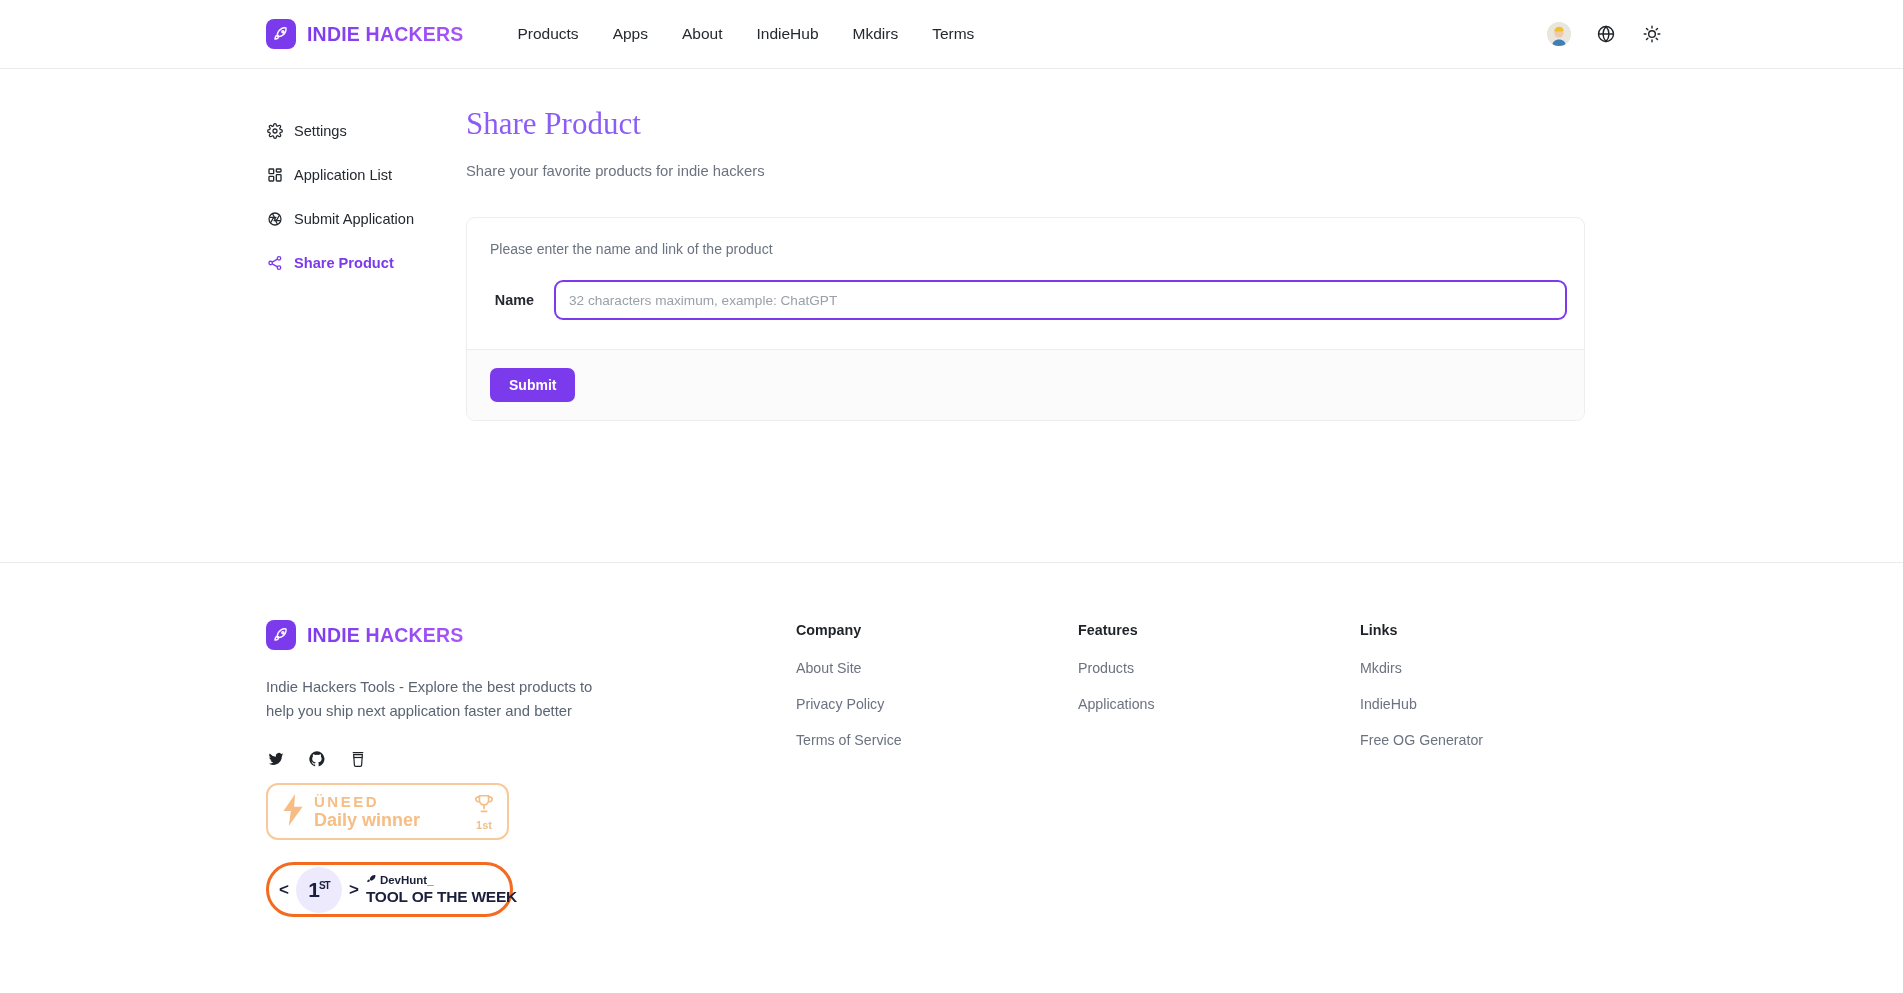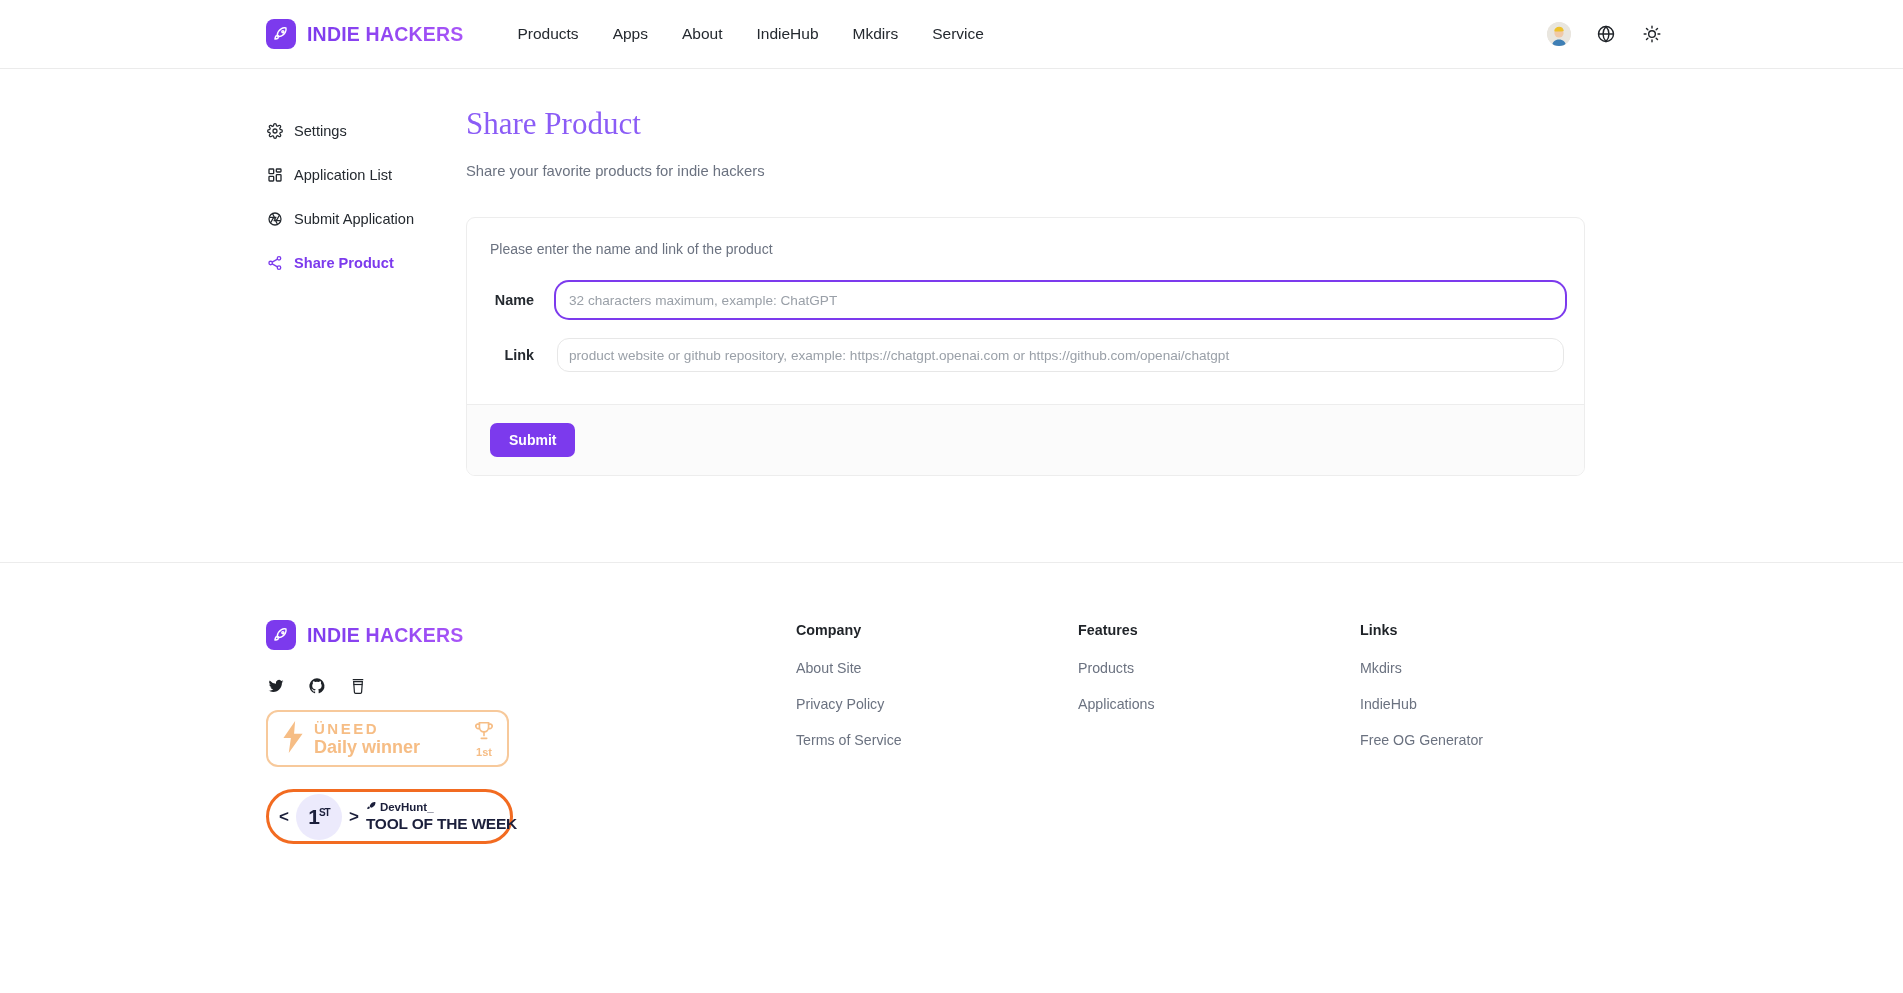--- a/index.html
+++ b/index.html
@@ -134,21 +134,21 @@
     font-size: 14.4px;
     font-weight: bold;
     color: #24292f;
     flex: none;
   }
   .input-wrap { flex: 1; }
   .f-input {
     width: 1007px;
     height: 34px;
     border: 1px solid #e7e7e7;
-    border-radius: 12px;
+    border-radius: 6px;
     background: #fff;
     padding: 0 11px;
     font-size: 13.6px;
     font-family: "Liberation Sans", sans-serif;
     color: #24292f;
     outline: none;
   }
   .f-input::placeholder { color: #9aa0a8; }
   .f-input.focused {
     border-color: #fff;
@@ -283,21 +283,21 @@
       </span>
       <span class="brand-name">INDIE HACKERS</span>
     </div>
 
     <nav class="nav">
       <a href="#">Products</a>
       <a href="#">Apps</a>
       <a href="#">About</a>
       <a href="#">IndieHub</a>
       <a href="#">Mkdirs</a>
-      <a href="#">Service</a>
+      <a href="#">Terms</a>
     </nav>
 
     <div class="header-right">
       <span class="avatar">
         <svg width="24" height="24" viewBox="0 0 24 24">
           <circle cx="12" cy="12" r="12" fill="#e9e6df"></circle>
           <path d="M5 24c0-4 3.2-6.6 7-6.6S19 20 19 24z" fill="#3f7fb5"></path>
           <circle cx="12" cy="11" r="4.6" fill="#f0c9a8"></circle>
           <path d="M7.2 9.3c.2-3 2.4-4.6 4.9-4.6 2.6 0 4.5 1.6 4.7 4.2-1.6.6-7.8.9-9.6.4z" fill="#edc12c"></path>
         </svg>
@@ -373,26 +373,20 @@
         <div class="card-body">
           <p class="card-hint">Please enter the name and link of the product</p>
 
           <div class="form-row">
             <div class="form-label">Name</div>
             <div class="input-wrap">
               <input class="f-input focused" type="text" placeholder="32 characters maximum, example: ChatGPT" style="">
             </div>
           </div>
 
-          <div class="form-row">
-            <div class="form-label">Link</div>
-            <div class="input-wrap">
-              <input class="f-input" type="text" placeholder="product website or github repository, example: https://chatgpt.openai.com or https://github.com/openai/chatgpt" style="">
-            </div>
-          </div>
         </div>
 
         <div class="card-footer">
           <button class="btn-submit">Submit</button>
         </div>
       </section>
     </main>
   </div>
 
   <div class="footer-sep"></div>
@@ -404,20 +398,21 @@
         <span class="logo-mark">
           <svg width="18" height="18" viewBox="0 0 24 24" fill="none" stroke="#fff" stroke-width="1.9" stroke-linecap="round" stroke-linejoin="round">
             <path d="M5.5 14.5c-1.2 1.2-1.6 4.3-1.6 4.3s3.1-.4 4.3-1.6a2.1 2.1 0 0 0-2.7-2.7z"></path>
             <path d="M9.5 15.5 7 13c.6-3.2 2.6-6.4 5.6-8.2 1.8-1.1 4.1-1.3 6-.9.4 1.9.2 4.2-.9 6-1.8 3-5 5-8.2 5.6z"></path>
             <circle cx="14.5" cy="9" r="1.4"></circle>
           </svg>
         </span>
         <span class="brand-name">INDIE HACKERS</span>
       </div>
 
+      <div class="foot-desc">Indie Hackers Tools - Explore the best products to help you ship next application faster and better</div>
 
       <div class="socials">
         <span class="social">
           <svg width="18" height="18" viewBox="0 0 24 24" fill="#1f2328">
             <path d="M22 5.9c-.7.3-1.5.5-2.3.6.8-.5 1.5-1.3 1.8-2.3-.8.5-1.6.8-2.6 1a4 4 0 0 0-6.9 3.7A11.5 11.5 0 0 1 3.6 4.6a4 4 0 0 0 1.3 5.4c-.7 0-1.3-.2-1.8-.5 0 2 1.4 3.6 3.3 4a4 4 0 0 1-1.8.1 4 4 0 0 0 3.8 2.8A8.1 8.1 0 0 1 2 18.1a11.4 11.4 0 0 0 6.3 1.8c7.5 0 11.6-6.2 11.6-11.6v-.5c.8-.6 1.5-1.3 2.1-2.1z"></path>
           </svg>
         </span>
         <span class="social">
           <svg width="18" height="18" viewBox="0 0 24 24" fill="#1f2328">
             <path d="M12 1.8A10.2 10.2 0 0 0 8.8 21.7c.5.1.7-.2.7-.5v-2c-2.8.6-3.4-1.3-3.4-1.3-.5-1.2-1.2-1.5-1.2-1.5-.9-.6.1-.6.1-.6 1 .1 1.6 1 1.6 1 .9 1.6 2.4 1.1 3 .9.1-.7.4-1.1.7-1.4-2.3-.3-4.7-1.1-4.7-5 0-1.1.4-2 1-2.8-.1-.3-.4-1.3.1-2.7 0 0 .8-.3 2.7 1a9.4 9.4 0 0 1 5 0c1.9-1.3 2.7-1 2.7-1 .5 1.4.2 2.4.1 2.7.6.8 1 1.7 1 2.8 0 3.9-2.4 4.7-4.7 5 .4.3.7 1 .7 2v2.9c0 .3.2.6.7.5A10.2 10.2 0 0 0 12 1.8z"></path>

